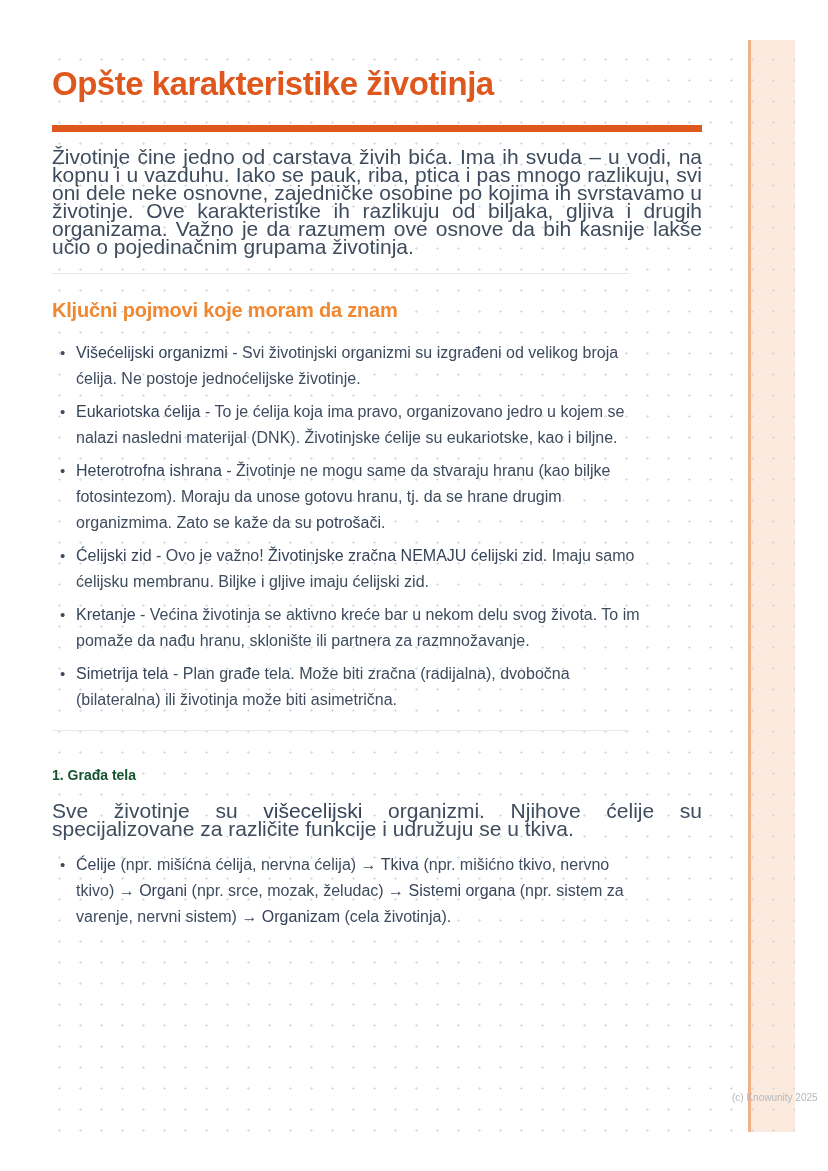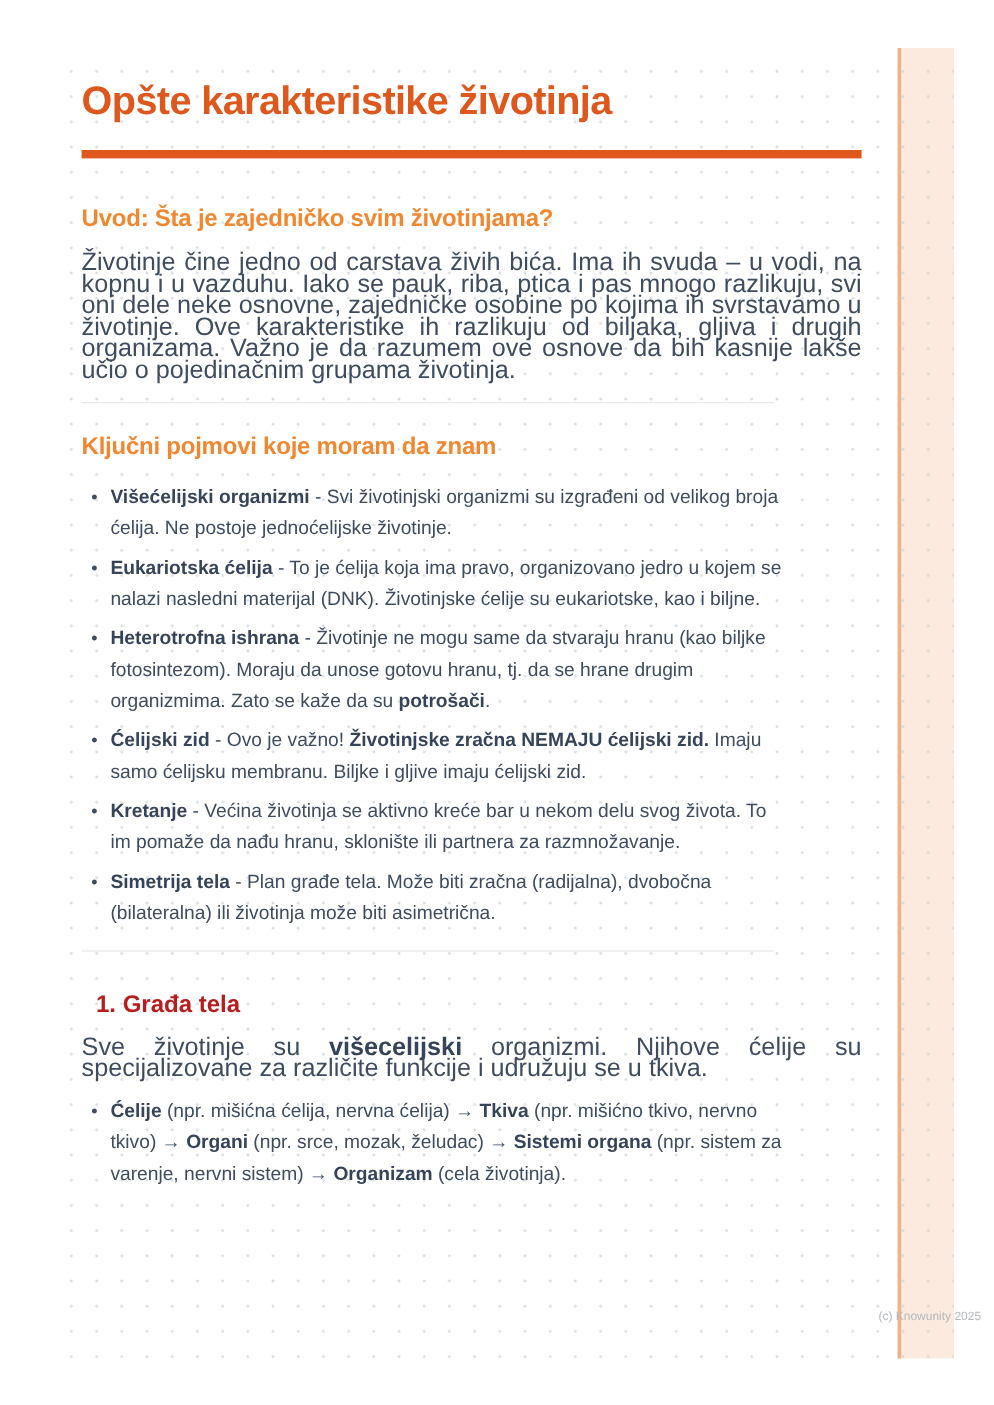--- a/index.html
+++ b/index.html
@@ -16,76 +16,75 @@
     position:absolute;left:704px;top:0;width:47px;height:100%;
     background:#fbeadd;border-left:3px solid #f0b088;box-sizing:border-box;
   }
   .dots{
     position:absolute;left:0;top:0;right:0;bottom:0;
     background-image:radial-gradient(circle,#ccd4db 1.1px,rgba(255,255,255,0) 1.4px);
     background-size:21px 21px;background-position:5px 9px;
     opacity:.75;pointer-events:none;
   }
   .content{
-    position:absolute;left:24px;top:22px;width:650px;
+    position:absolute;left:8px;top:22px;width:650px;
     color:#3e4c5e;
   }
   h1{
     margin:0;font-size:33px;line-height:44px;font-weight:bold;
     color:#de571d;letter-spacing:-0.5px;
   }
   .rule{height:7px;background:#de571d;margin-top:19px;width:650px;}
   h2{
     margin:0;font-size:20px;line-height:24px;font-weight:bold;
     color:#ef8831;letter-spacing:-0.2px;
   }
   .h2-intro{margin-top:38px;}
   .h2-block{margin-top:24px;}
   h3{
-    margin:34px 0 0 12px;font-size:20px;line-height:21px;font-weight:bold;
-    color:#b91c1c;
+    margin:34px 0 0 0;font-size:14px;line-height:21px;font-weight:bold;
+    color:#14532d;
   }
   p.body{
     margin:16px 0 0 0;font-size:21px;line-height:18px;
     text-align:justify;color:#3e4c5e;
   }
   .divider{
     border:none;border-top:1px solid #e8e8e8;margin:17px 0 0 0;width:577px;
   }
   ul.terms{
     list-style:none;margin:18px 0 0 0;padding:0 0 0 8px;
   }
   ul.terms li{
     position:relative;padding-left:16px;max-width:565px;
     font-size:16px;line-height:26px;color:#3e4c5e;margin-top:7px;
   }
   ul.terms li:first-child{margin-top:0;}
   ul.terms li .bullet{
     position:absolute;left:0;top:0;color:#3e4c5e;font-size:15px;
   }
   ul.terms.single{margin-top:14px;}
-  strong{font-weight:bold;color:#36445a;}
+  strong{font-weight:normal;color:#36445a;}
   .footer{
     position:absolute;left:698px;top:1092px;width:110px;
     font-size:10px;line-height:12px;color:#b3b8bd;z-index:5;margin-left:34px;
   }
 </style>
 </head>
 <body>
 
 <div class="page">
   <div class="stripe"></div>
   <div class="dots"></div>
 
   <div class="content">
 
     <h1>Opšte karakteristike životinja</h1>
     <div class="rule"></div>
 
-    <h2 class="h2-intro">Uvod: Šta je zajedničko svim životinjama?</h2>
     <p class="body">Životinje čine jedno od carstava živih bića. Ima ih svuda – u vodi, na kopnu i u vazduhu. Iako se pauk, riba, ptica i pas mnogo razlikuju, svi oni dele neke osnovne, zajedničke osobine po kojima ih svrstavamo u životinje. Ove karakteristike ih razlikuju od biljaka, gljiva i drugih organizama. Važno je da razumem ove osnove da bih kasnije lakše učio o pojedinačnim grupama životinja.</p>
 
     <hr class="divider">
 
     <h2 class="h2-block">Ključni pojmovi koje moram da znam</h2>
 
     <ul class="terms">
       <li><span class="bullet">•</span><span><strong>Višećelijski organizmi</strong><span> - Svi životinjski organizmi su izgrađeni od velikog broja ćelija. Ne postoje jednoćelijske životinje.</span></span></li>
       <li><span class="bullet">•</span><span><strong>Eukariotska ćelija</strong><span> - To je ćelija koja ima pravo, organizovano jedro u kojem se nalazi nasledni materijal (DNK). Životinjske ćelije su eukariotske, kao i biljne.</span></span></li>
       <li><span class="bullet">•</span><span><strong>Heterotrofna ishrana</strong><span> - Životinje ne mogu same da stvaraju hranu (kao biljke fotosintezom). Moraju da unose gotovu hranu, tj. da se hrane drugim organizmima. Zato se kaže da su </span><strong>potrošači</strong><span>.</span></span></li>

